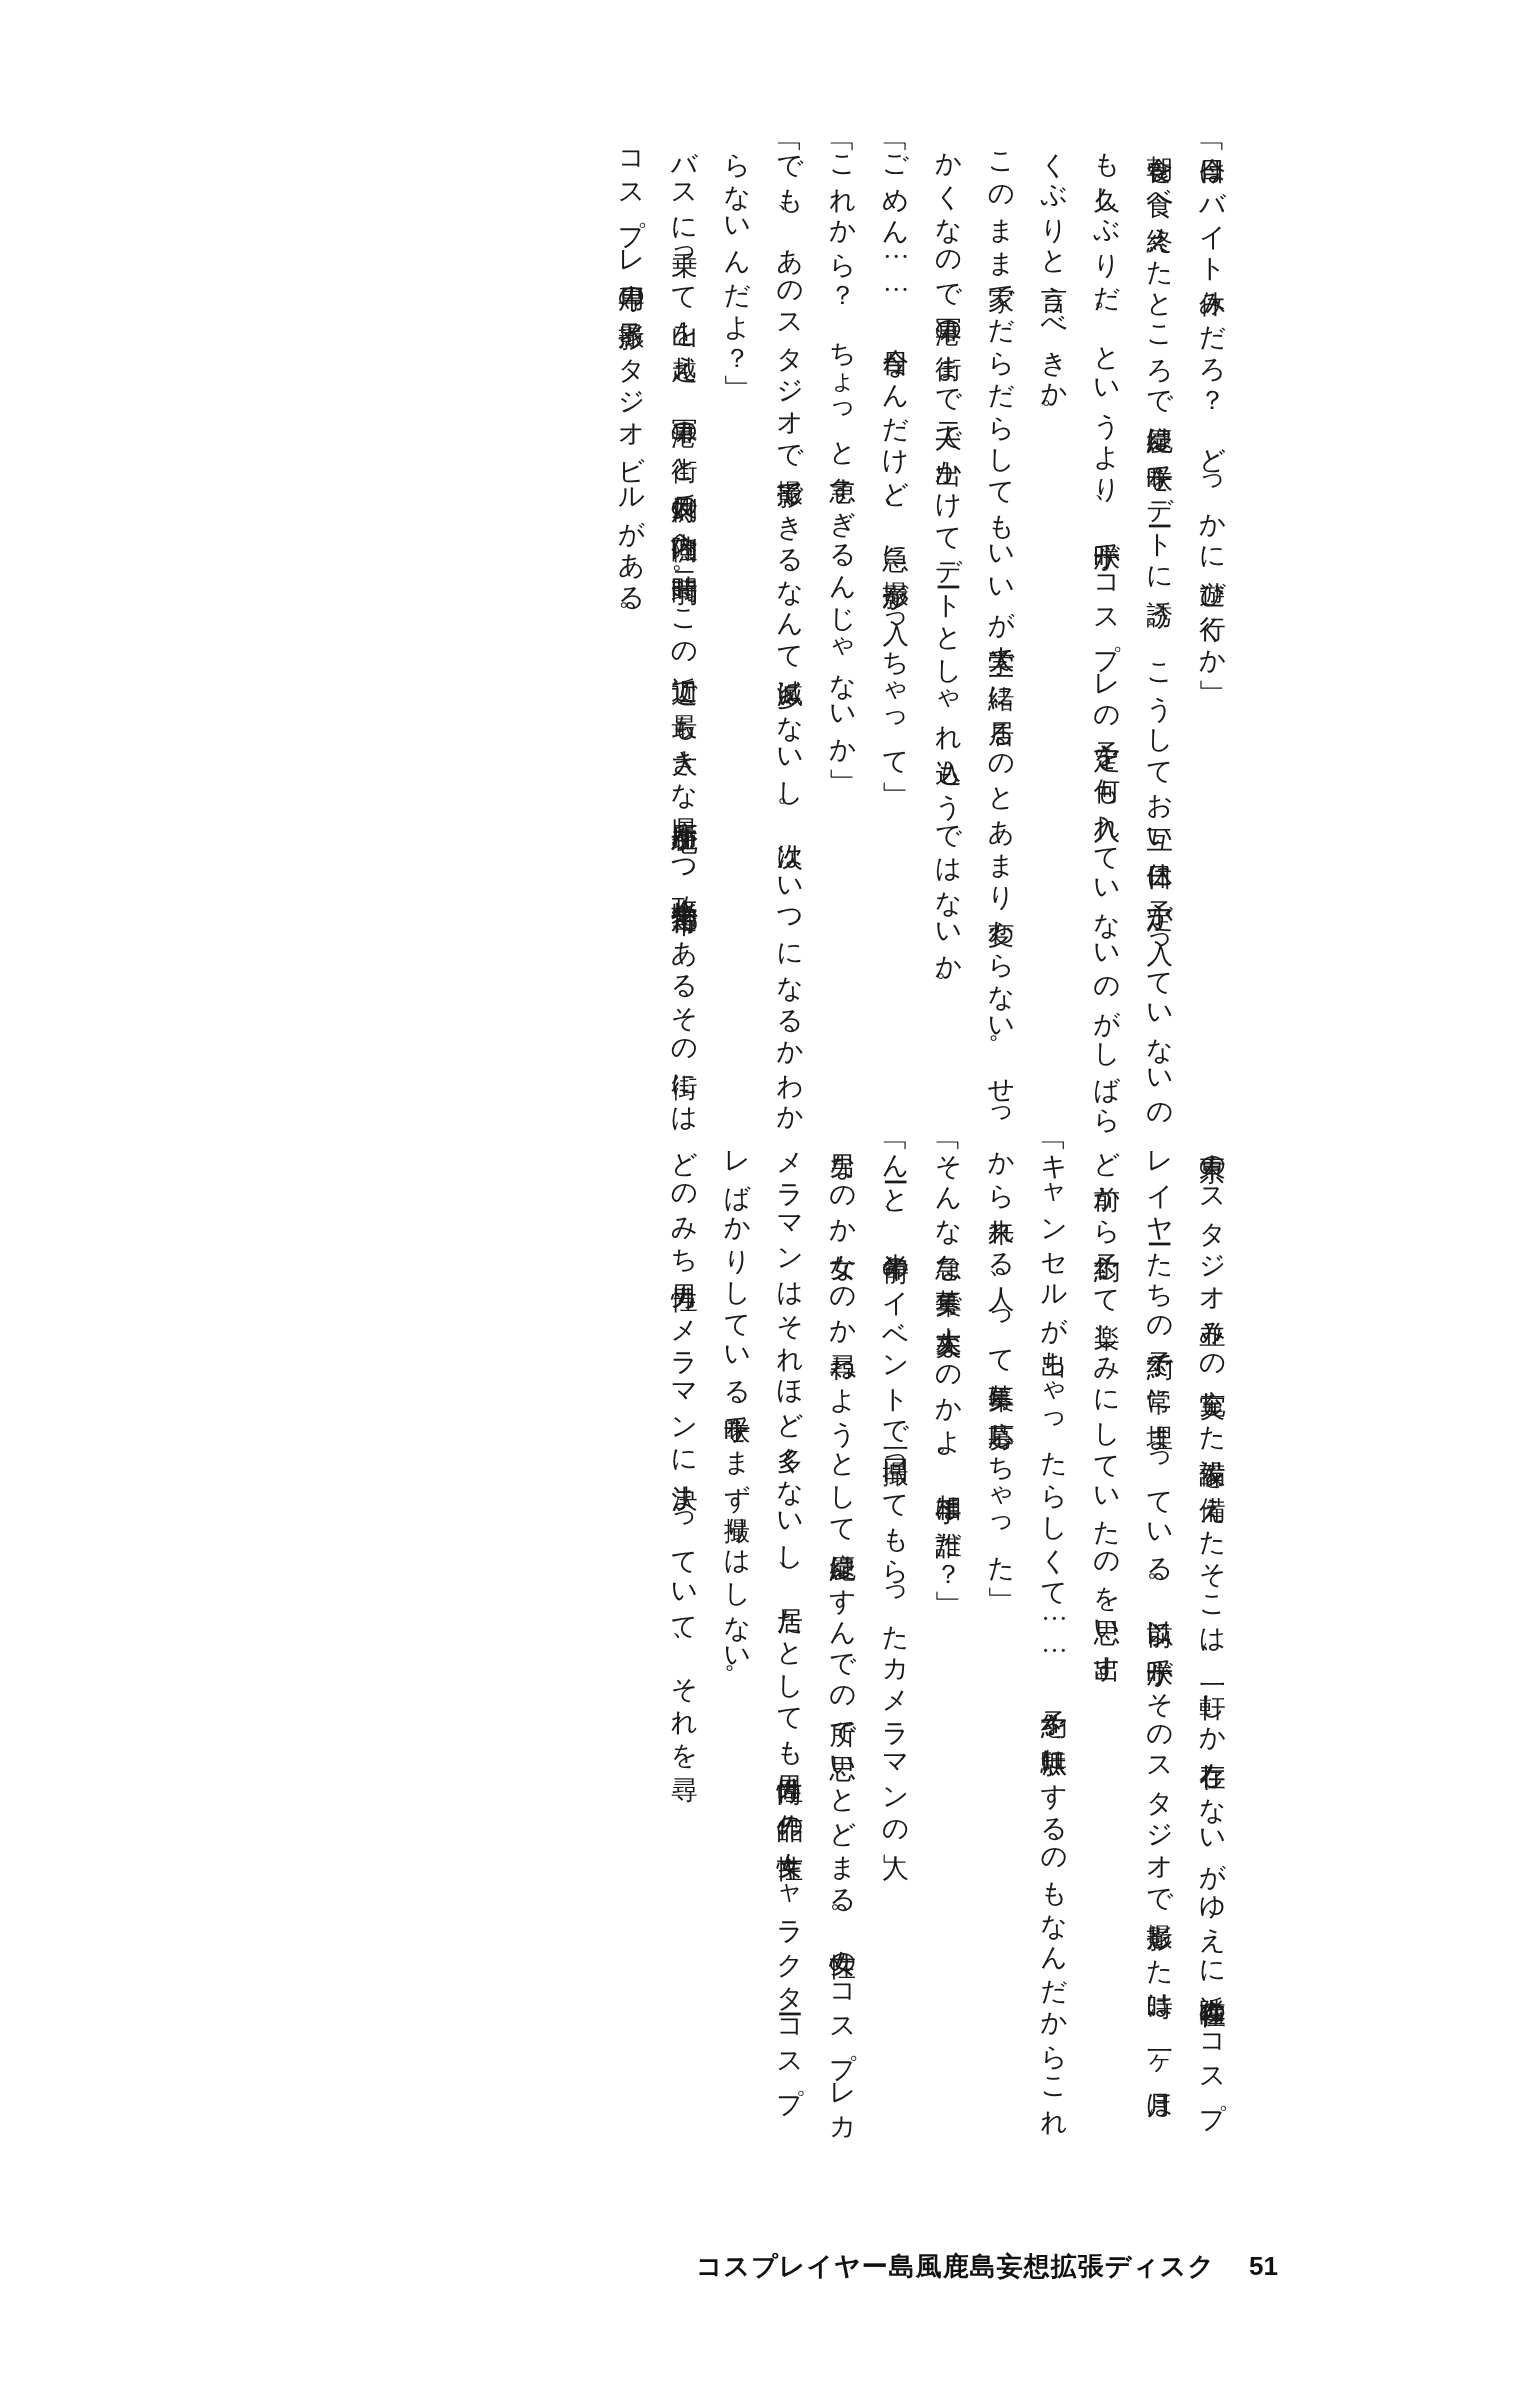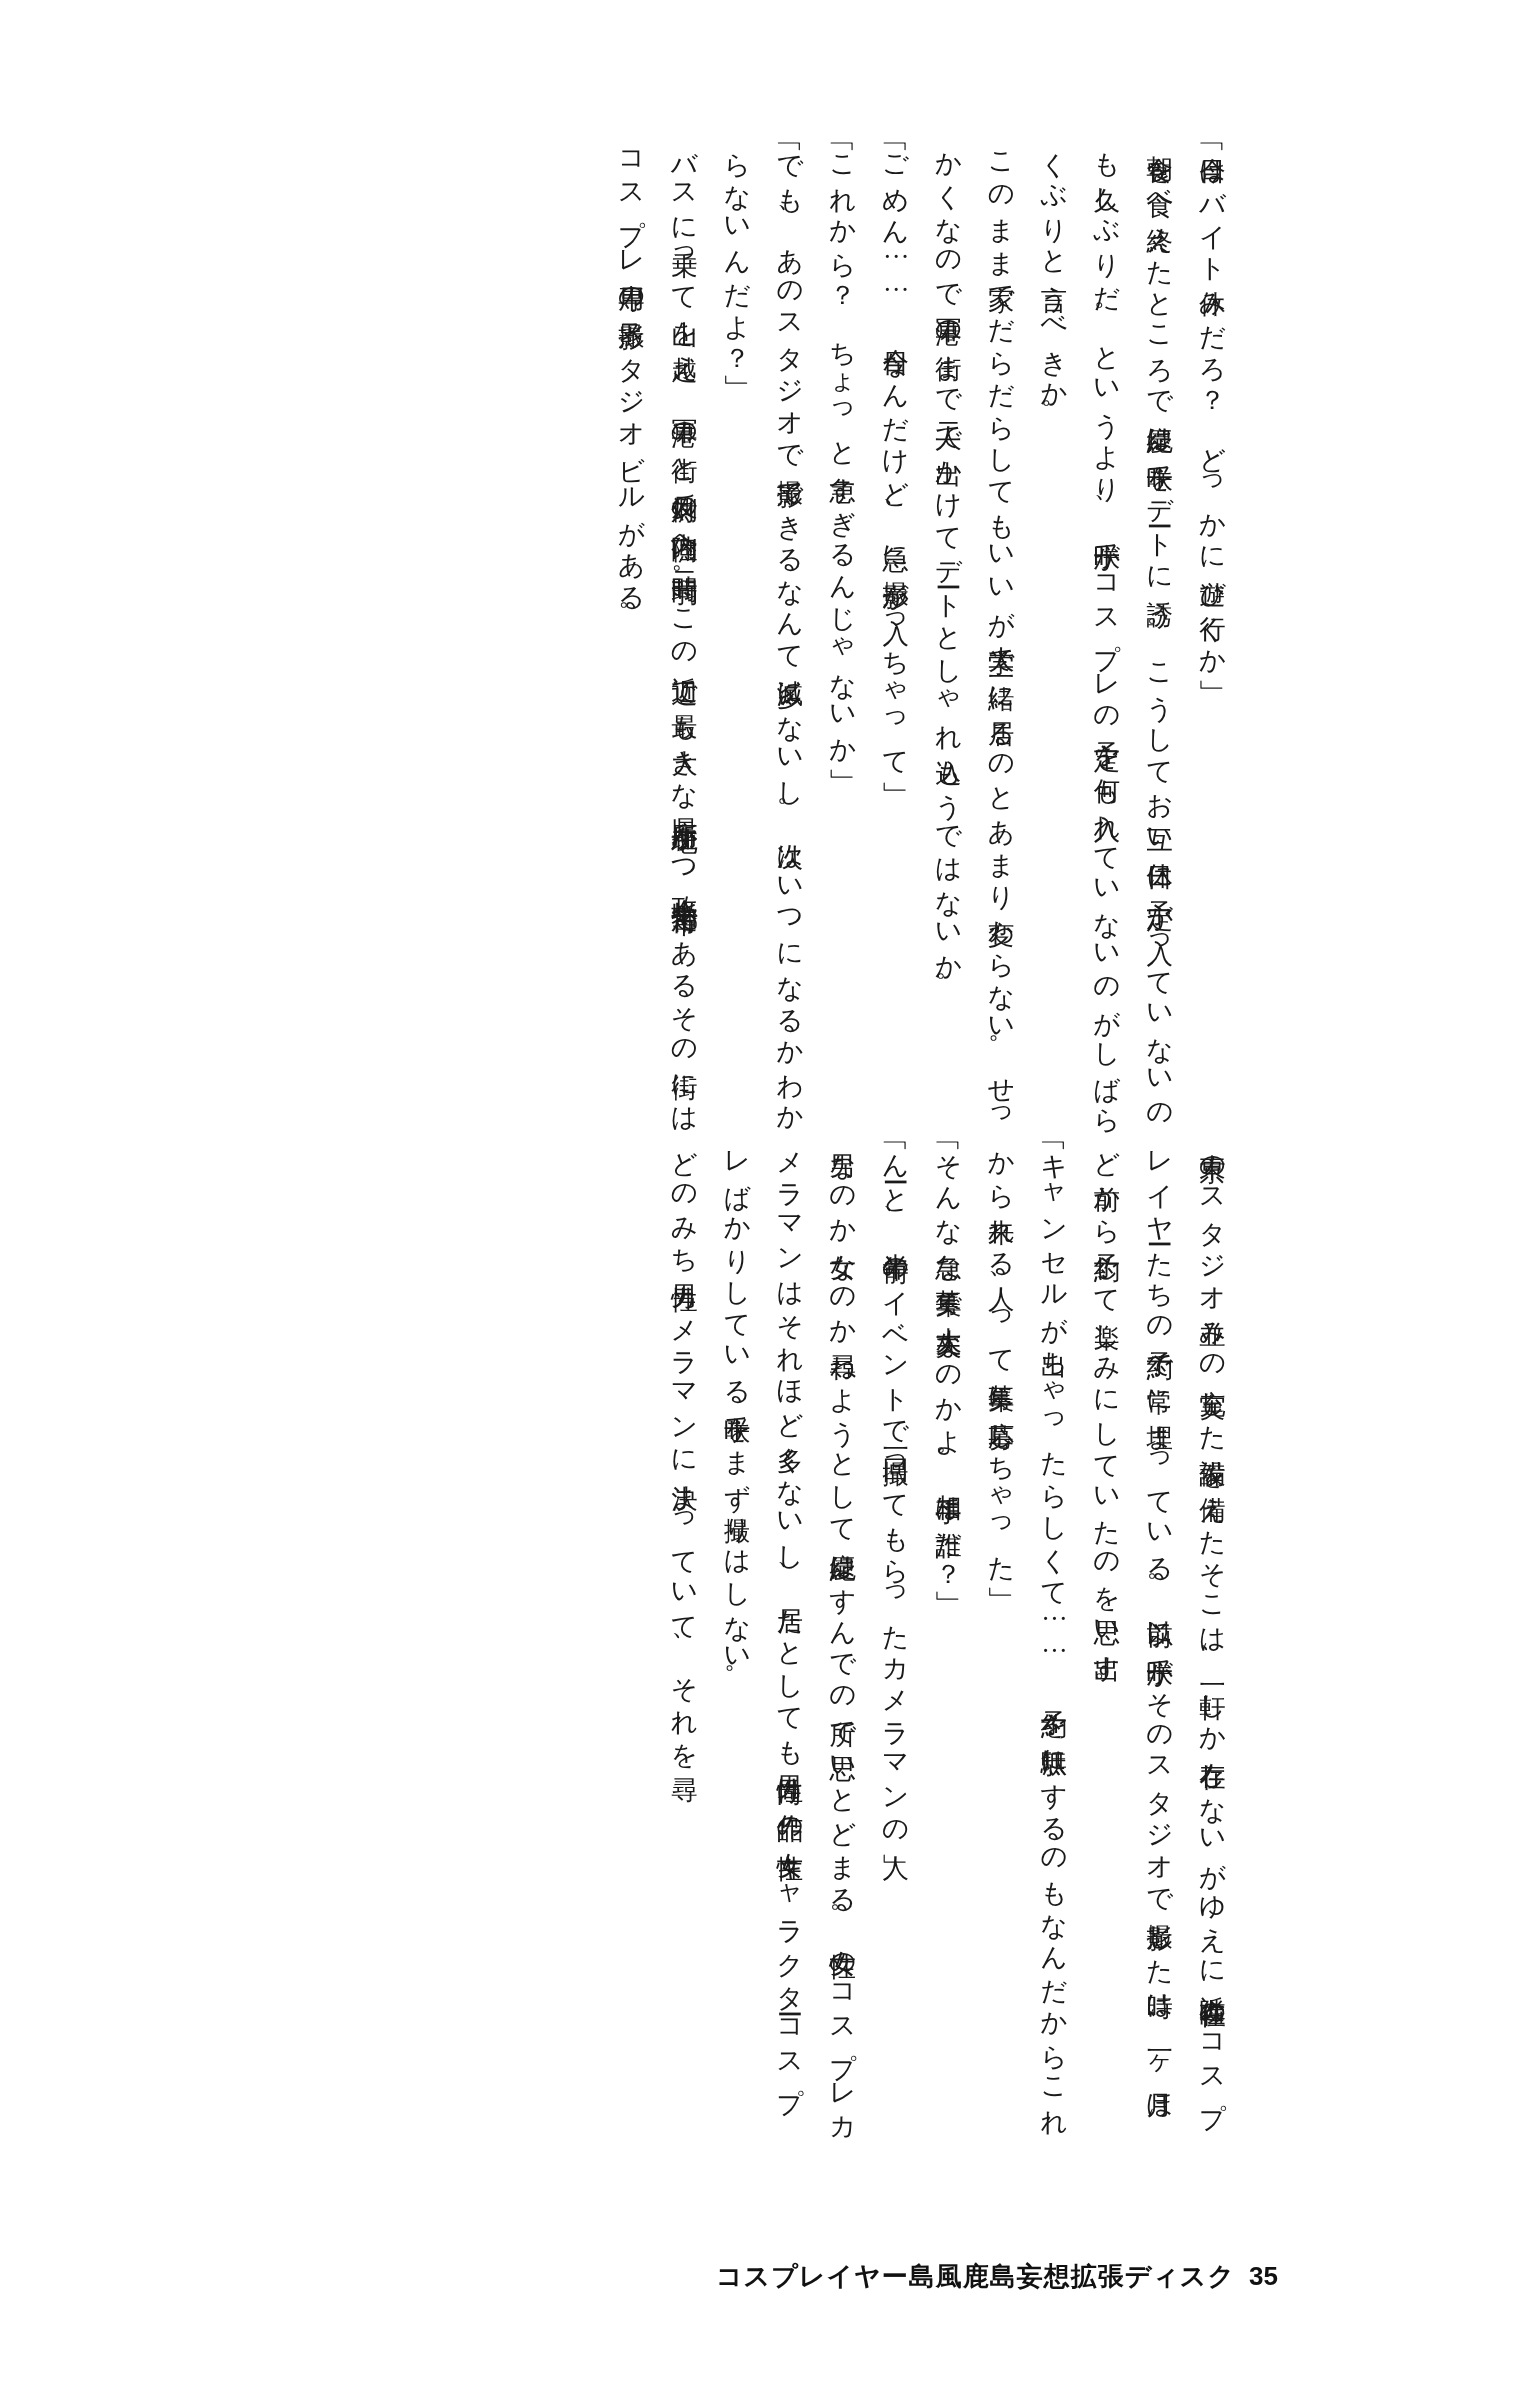--- a/index.html
+++ b/index.html
@@ -45,25 +45,25 @@
     font-size: 26.4px;
     line-height: 2.00;
     letter-spacing: 2.5px;
     text-indent: 0;
     margin: 0;
     padding: 0;
     text-align: start;
   }
   .footer {
     position: absolute;
-    bottom: 113px;
+    bottom: 123px;
     right: 259px;
     display: flex;
     align-items: baseline;
-    gap: 14px;
+    gap: 34px;
     font-family: "Liberation Sans", "DejaVu Sans", sans-serif;
   }
   .footer-title {
     font-size: 26px;
     letter-spacing: 1px;
     font-weight: 700;
     color: #111;
     font-family: "Liberation Serif", "DejaVu Serif", serif;
   }
   .footer-page {
@@ -90,17 +90,17 @@
       <p class="block">「キャンセルが出ちゃったらしくて……　予約を無駄にするのもなんだからこれから来れる人、って募集に応募しちゃった」</p>
       <p class="block">「そんな急な募集で大丈夫なのかよ。相手は誰だ？」</p>
       <p class="block">「んーと、半年前のイベントで一回撮ってもらったカメラマンの人」</p>
       <p class="block">男なのか女なのか尋ねようとして慶紀はすんでの所で思いとどまる。女性のコスプレカメラマンはそれほど多くないし、居たとしても男性向け作品の女性キャラクターコスプレばかりしている千咲をまず撮りはしない。</p>
       <p class="block">どのみち男性カメラマンに決まっていて、それを尋</p>
     </div>
   </div>
 
   <div class="footer">
     <span class="footer-title">コスプレイヤー島風鹿島妄想拡張ディスク</span>
-    <span class="footer-page">35</span>
+    <span class="footer-page">51</span>
   </div>
 
 </div>
 
 
 </body></html>

